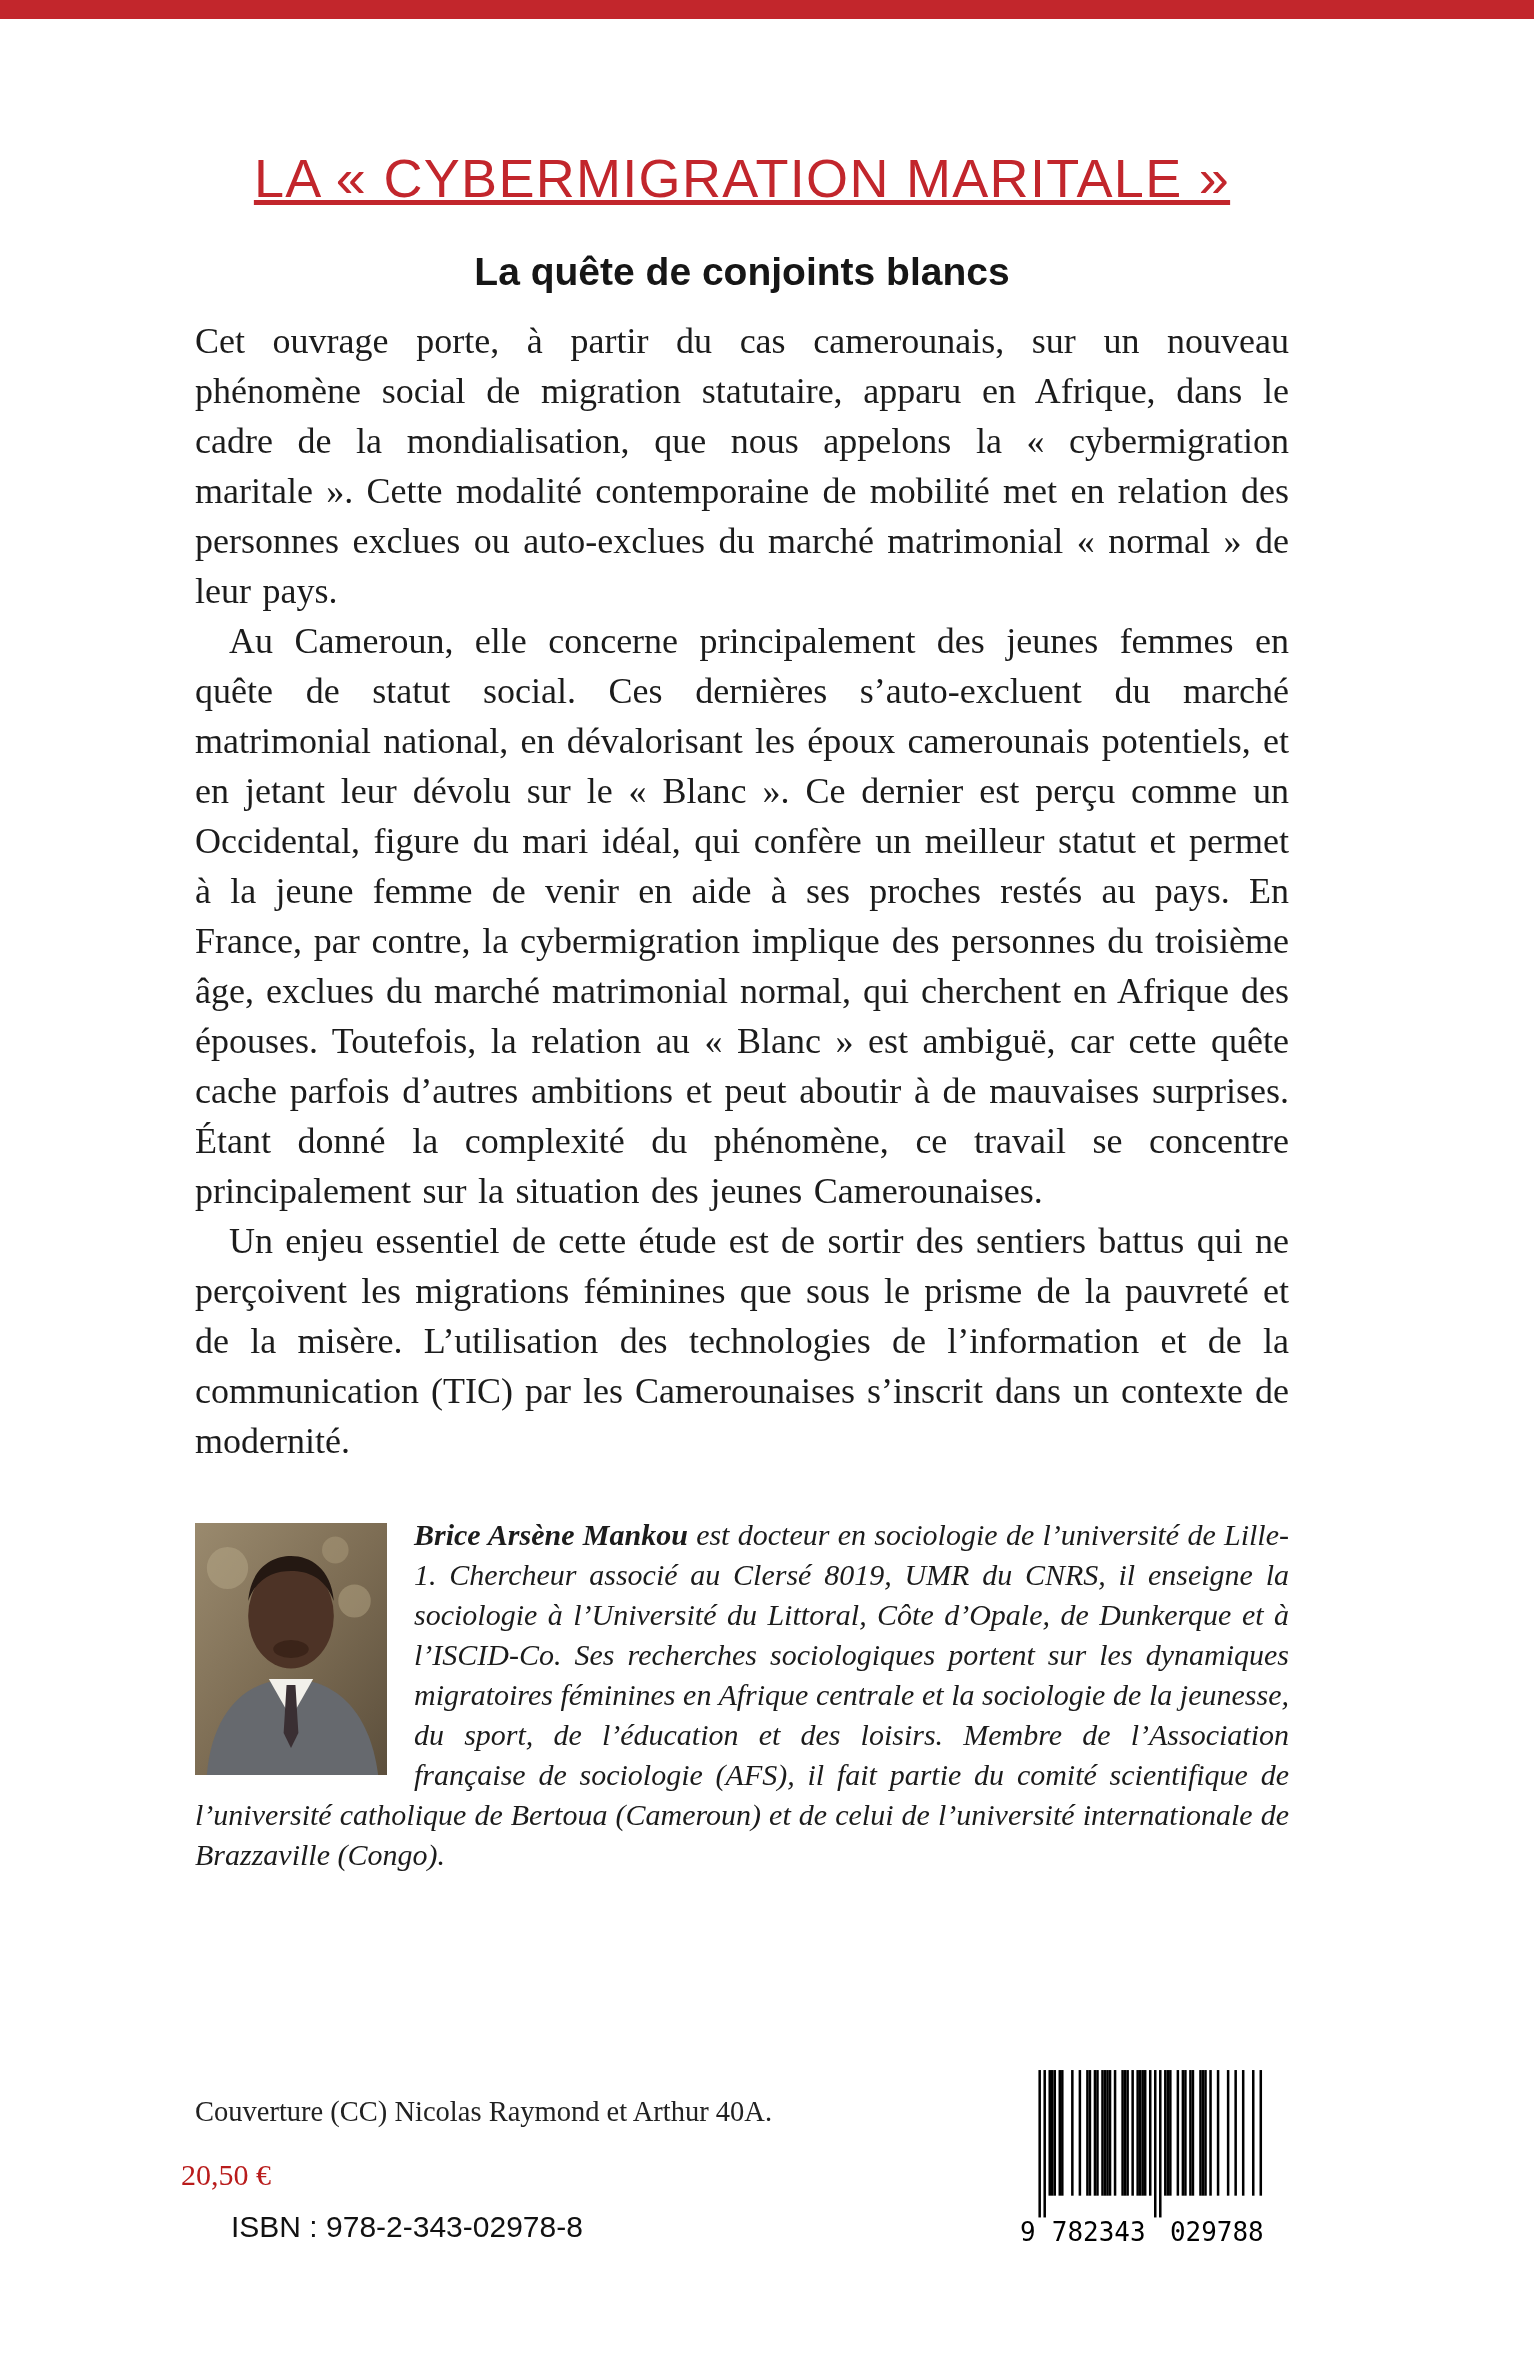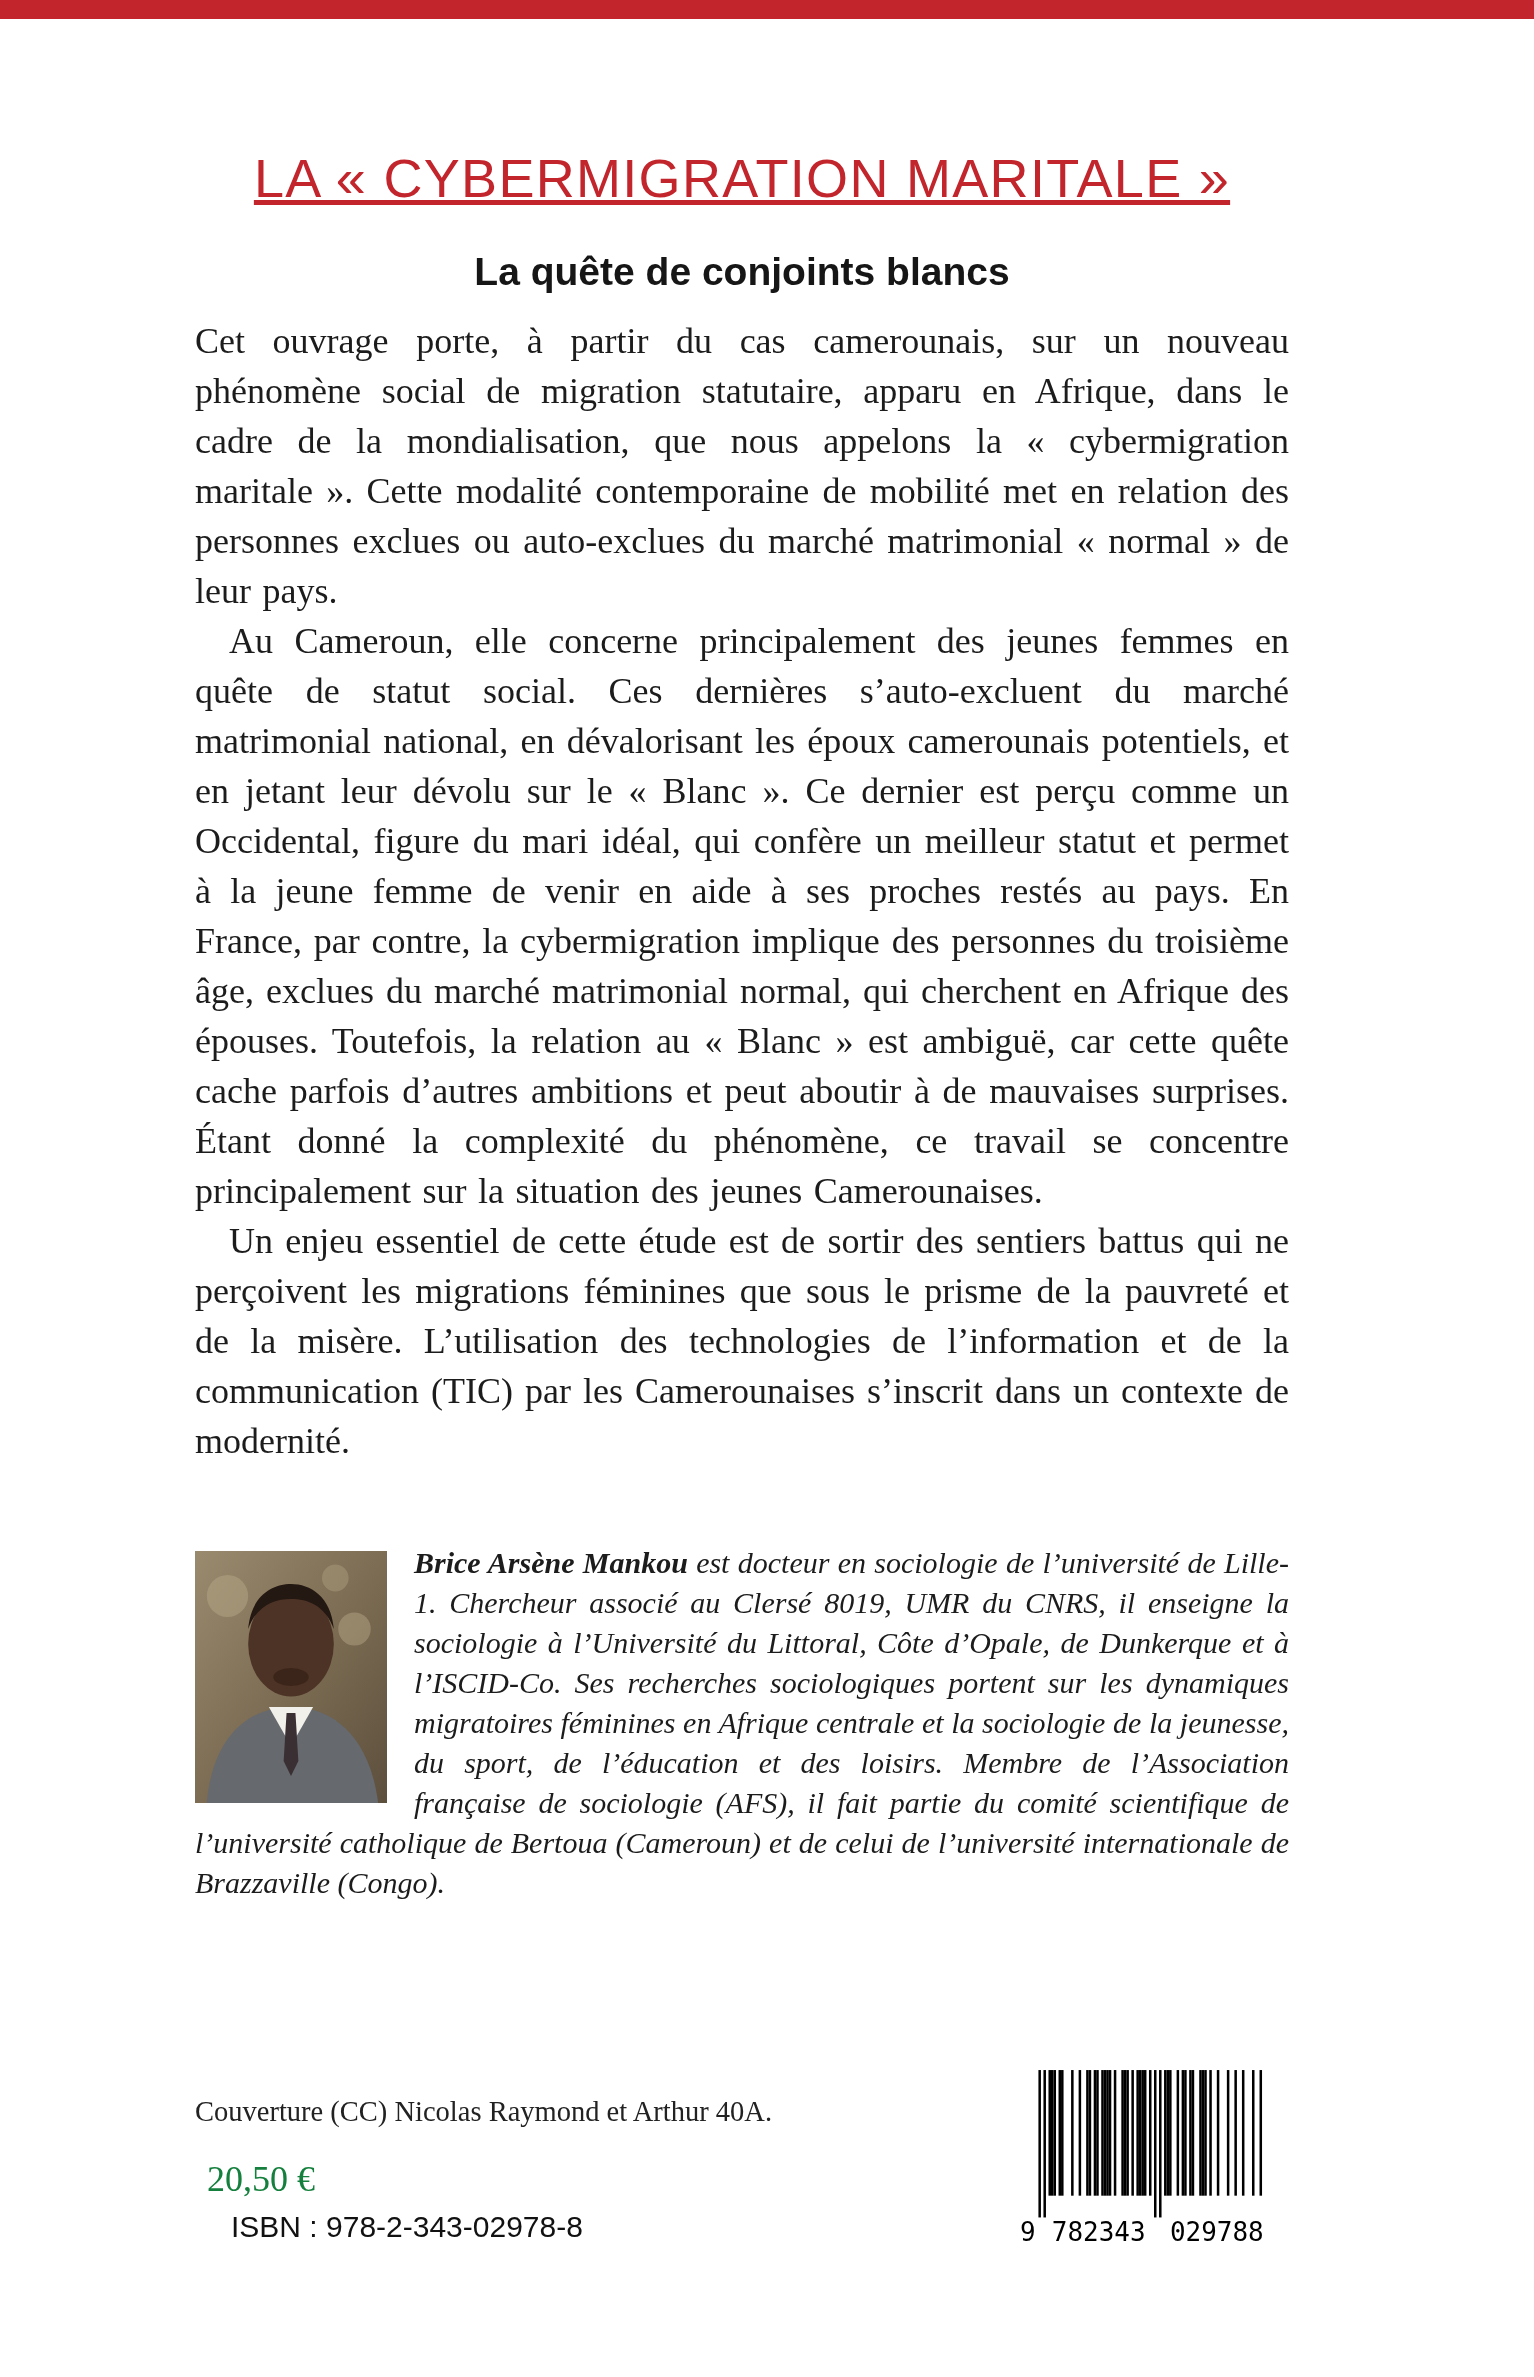--- a/index.html
+++ b/index.html
@@ -39,41 +39,41 @@
   }
   .synopsis{
     margin-top:20px;
     font-size:36px;line-height:50px;
     text-align:justify;
     word-spacing:2.5px;
   }
   .synopsis p{margin:0;}
   .synopsis p + p{text-indent:34px;}
   .bio{
-    margin-top:77px;
+    margin-top:49px;
     font-size:30px;line-height:40px;
     font-style:italic;
     text-align:justify;
   }
   .bio p{margin:0;}
   .author-name{font-weight:bold;}
   .photo{
     float:left;
     width:192px;height:252px;
     margin:8.4px 27px 5px 0;
     background:#7a6a55;
   }
   .photo svg{display:block;width:100%;height:100%;}
   .credit{
     position:absolute;left:195px;top:2096px;
     font-size:28.5px;color:#222;
   }
   .price{
-    position:absolute;left:207px;top:2158px;
-    font-size:36px;color:#15803d;
+    position:absolute;left:181px;top:2158px;
+    font-size:30px;color:#b91c1c;
   }
   .isbn{
     position:absolute;left:195px;top:2210px;
     font-family:"Liberation Sans","DejaVu Sans",sans-serif;
     font-size:30px;color:#111;margin-left:36px;
   }
   .barcode{
     position:absolute;left:1020px;top:2070px;
     width:268px;height:181px;
     background:#fff;

